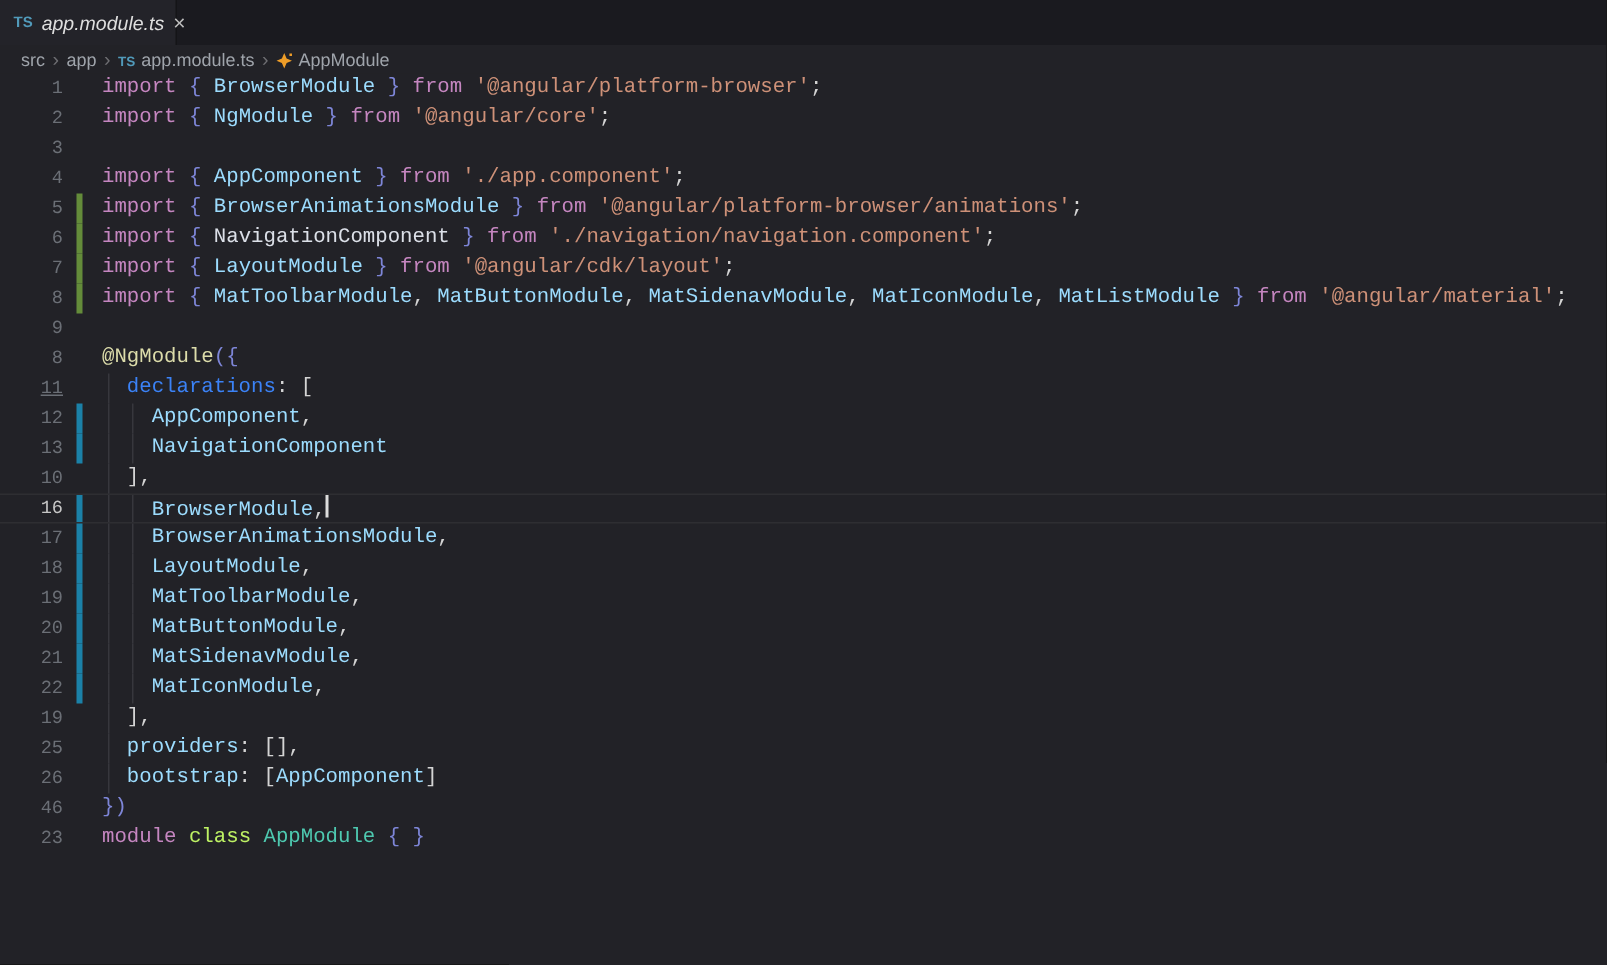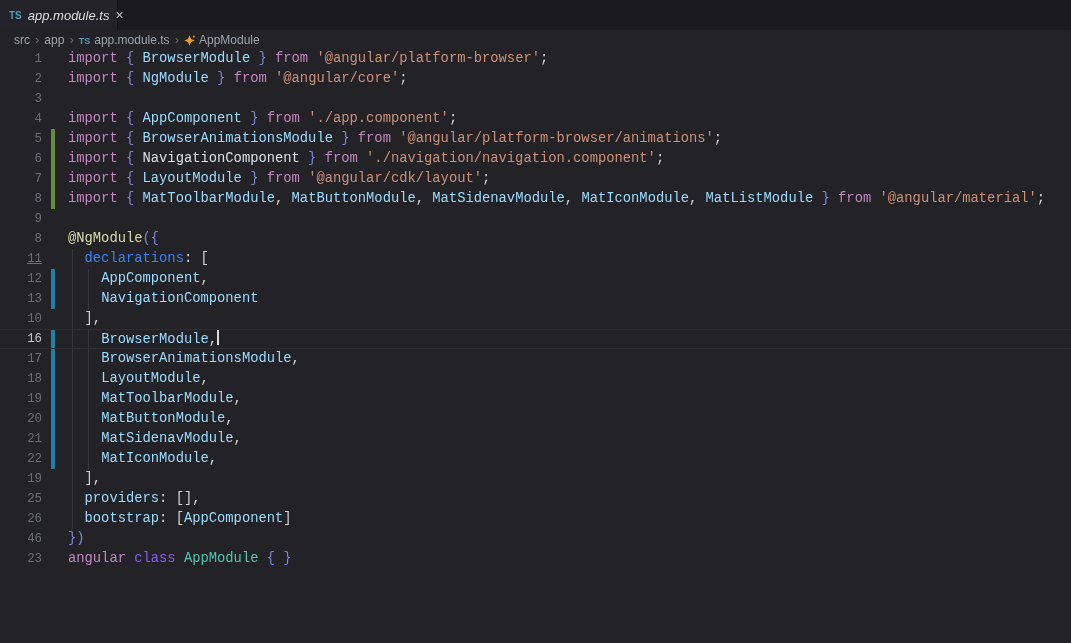--- a/index.html
+++ b/index.html
@@ -84,16 +84,16 @@
       <div class="line"><span class="ln" style="color: rgb(107, 111, 118);">17</span><div class="git" style="background: rgb(27, 129, 168);"></div><div class="guide" style="left: 72px;"></div><div class="guide" style="left: 88px;"></div><span class="code"><span style="color: rgb(212, 212, 212);">    </span><span style="color: rgb(156, 220, 254);">BrowserAnimationsModule</span><span style="color: rgb(212, 212, 212);">,</span></span></div>
       <div class="line"><span class="ln" style="color: rgb(107, 111, 118);">18</span><div class="git" style="background: rgb(27, 129, 168);"></div><div class="guide" style="left: 72px;"></div><div class="guide" style="left: 88px;"></div><span class="code"><span style="color: rgb(212, 212, 212);">    </span><span style="color: rgb(156, 220, 254);">LayoutModule</span><span style="color: rgb(212, 212, 212);">,</span></span></div>
       <div class="line"><span class="ln" style="color: rgb(107, 111, 118);">19</span><div class="git" style="background: rgb(27, 129, 168);"></div><div class="guide" style="left: 72px;"></div><div class="guide" style="left: 88px;"></div><span class="code"><span style="color: rgb(212, 212, 212);">    </span><span style="color: rgb(156, 220, 254);">MatToolbarModule</span><span style="color: rgb(212, 212, 212);">,</span></span></div>
       <div class="line"><span class="ln" style="color: rgb(107, 111, 118);">20</span><div class="git" style="background: rgb(27, 129, 168);"></div><div class="guide" style="left: 72px;"></div><div class="guide" style="left: 88px;"></div><span class="code"><span style="color: rgb(212, 212, 212);">    </span><span style="color: rgb(156, 220, 254);">MatButtonModule</span><span style="color: rgb(212, 212, 212);">,</span></span></div>
       <div class="line"><span class="ln" style="color: rgb(107, 111, 118);">21</span><div class="git" style="background: rgb(27, 129, 168);"></div><div class="guide" style="left: 72px;"></div><div class="guide" style="left: 88px;"></div><span class="code"><span style="color: rgb(212, 212, 212);">    </span><span style="color: rgb(156, 220, 254);">MatSidenavModule</span><span style="color: rgb(212, 212, 212);">,</span></span></div>
       <div class="line"><span class="ln" style="color: rgb(107, 111, 118);">22</span><div class="git" style="background: rgb(27, 129, 168);"></div><div class="guide" style="left: 72px;"></div><div class="guide" style="left: 88px;"></div><span class="code"><span style="color: rgb(212, 212, 212);">    </span><span style="color: rgb(156, 220, 254);">MatIconModule</span><span style="color: rgb(212, 212, 212);">,</span></span></div>
       <div class="line"><span class="ln" style="color: rgb(107, 111, 118);">19</span><div class="guide" style="left: 72px;"></div><span class="code"><span style="color: rgb(212, 212, 212);">  </span><span style="color: rgb(212, 212, 212);">]</span><span style="color: rgb(212, 212, 212);">,</span></span></div>
       <div class="line"><span class="ln" style="color: rgb(107, 111, 118);">25</span><div class="guide" style="left: 72px;"></div><span class="code"><span style="color: rgb(212, 212, 212);">  </span><span style="color: rgb(156, 220, 254);">providers</span><span style="color: rgb(212, 212, 212);">: </span><span style="color: rgb(212, 212, 212);">[]</span><span style="color: rgb(212, 212, 212);">,</span></span></div>
       <div class="line"><span class="ln" style="color: rgb(107, 111, 118);">26</span><div class="guide" style="left: 72px;"></div><span class="code"><span style="color: rgb(212, 212, 212);">  </span><span style="color: rgb(156, 220, 254);">bootstrap</span><span style="color: rgb(212, 212, 212);">: </span><span style="color: rgb(212, 212, 212);">[</span><span style="color: rgb(156, 220, 254);">AppComponent</span><span style="color: rgb(212, 212, 212);">]</span></span></div>
       <div class="line"><span class="ln" style="color: rgb(107, 111, 118);">46</span><span class="code"><span style="color: rgb(126, 134, 216);">})</span></span></div>
-      <div class="line"><span class="ln" style="color: rgb(107, 111, 118);">23</span><span class="code"><span style="color: rgb(197, 134, 192);">angular </span><span style="color: #8b5cf6;">class </span><span style="color: rgb(78, 201, 176);">AppModule </span><span style="color: rgb(126, 134, 216);">{ }</span></span></div>
+      <div class="line"><span class="ln" style="color: rgb(107, 111, 118);">23</span><span class="code"><span style="color: rgb(197, 134, 192);">module </span><span style="color: #bef264;">class </span><span style="color: rgb(78, 201, 176);">AppModule </span><span style="color: rgb(126, 134, 216);">{ }</span></span></div>
     </div>
 
 </div>
 
 </body></html>

